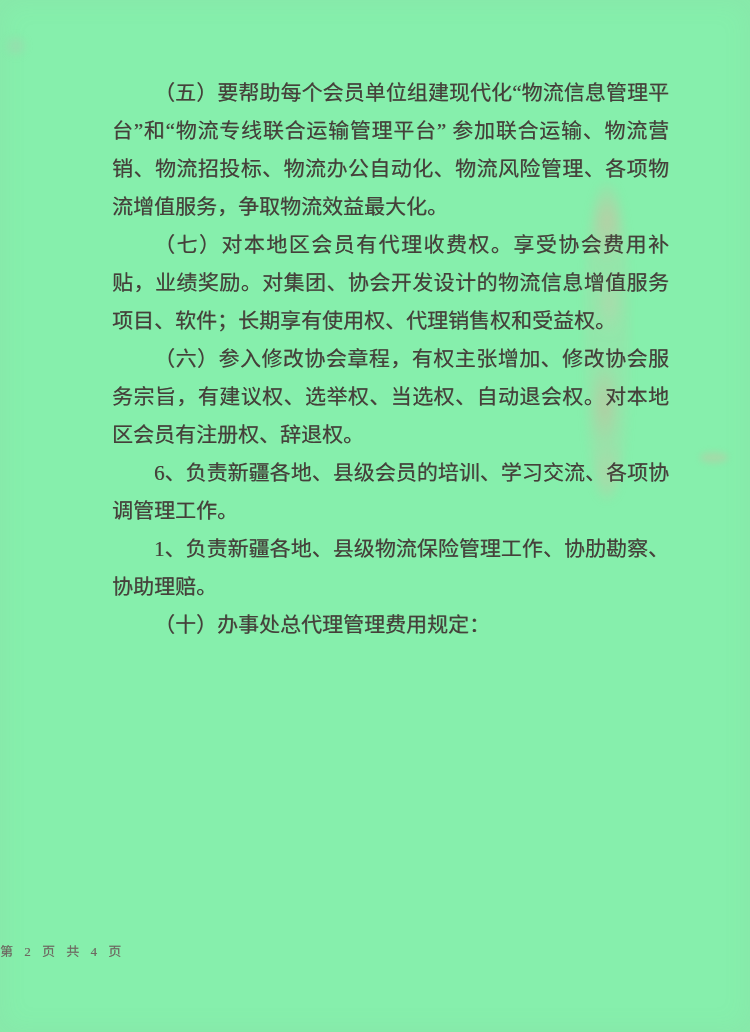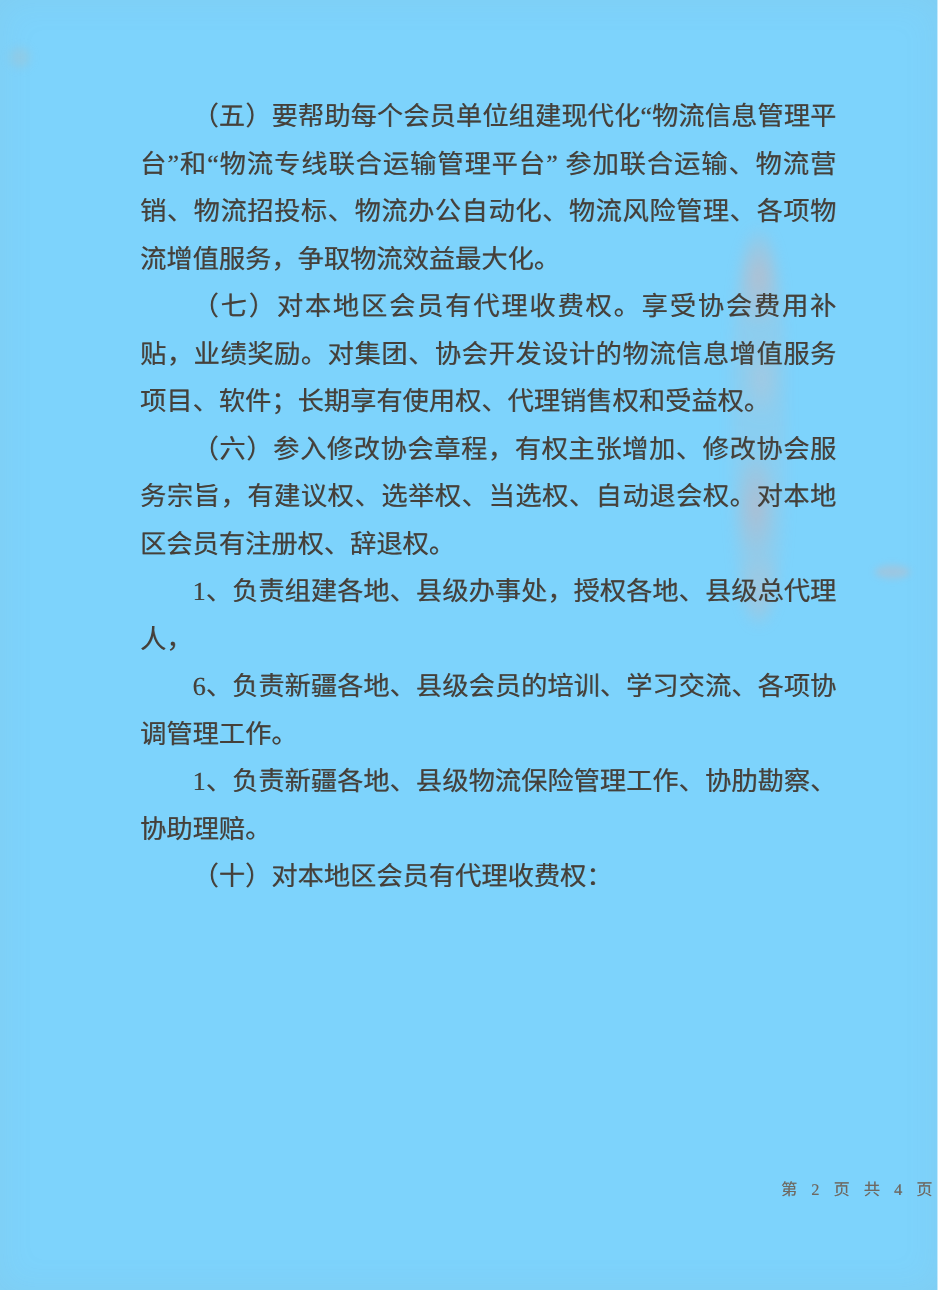--- a/index.html
+++ b/index.html
@@ -7,21 +7,21 @@
     padding: 0;
     width: 750px;
     height: 1032px;
     overflow: hidden;
     background: #ffffff;
   }
   .page {
     position: relative;
     width: 750px;
     height: 1032px;
-    background: #7dd3fc;
+    background: #86efac;
     box-shadow: inset 0 0 28px rgba(160,155,148,0.10);
     font-family: "Liberation Serif", "DejaVu Serif", serif;
   }
   
   .doc-body {
     position: absolute;
     left: 112px;
     top: 74px;
     width: 557px;
     font-size: 21px;
@@ -36,21 +36,21 @@
     text-indent: 2em;
     
     text-shadow: 0.4px 0 0 rgba(69,64,58,0.55);
   }
   
   .page-footer {
     position: absolute;
     left: 0;
     right: 0;
     top: 941px;
-    text-align: right;
+    text-align: left;
     font-size: 13px;
     letter-spacing: 4px;
     color: #6e6861;
     text-shadow: 0.3px 0 0 rgba(110,104,97,0.5);
   }
   
   .stain-main {
     position: absolute;
     left: 585px;
     top: 182px;
@@ -95,21 +95,20 @@
 <div class="page">
 
   <div class="edge-smudge"></div>
   <div class="stain-main"></div>
   <div class="stain-dot"></div>
 
   <div class="doc-body">
     <p>（五）要帮助每个会员单位组建现代化“物流信息管理平台”和“物流专线联合运输管理平台” 参加联合运输、物流营销、物流招投标、物流办公自动化、物流风险管理、各项物流增值服务，争取物流效益最大化。</p>
     <p>（七）对本地区会员有代理收费权。享受协会费用补贴，业绩奖励。对集团、协会开发设计的物流信息增值服务项目、软件；长期享有使用权、代理销售权和受益权。</p>
     <p>（六）参入修改协会章程，有权主张增加、修改协会服务宗旨，有建议权、选举权、当选权、自动退会权。对本地区会员有注册权、辞退权。</p>
-    <p>1、负责组建各地、县级办事处，授权各地、县级总代理人，</p>
     <p>6、负责新疆各地、县级会员的培训、学习交流、各项协调管理工作。</p>
     <p>1、负责新疆各地、县级物流保险管理工作、协肋勘察、协助理赔。</p>
-    <p>（十）对本地区会员有代理收费权：</p>
+    <p>（十）办事处总代理管理费用规定：</p>
   </div>
 
   <div class="page-footer">第 2 页 共 4 页</div>
 
 </div>
 
 </body></html>

